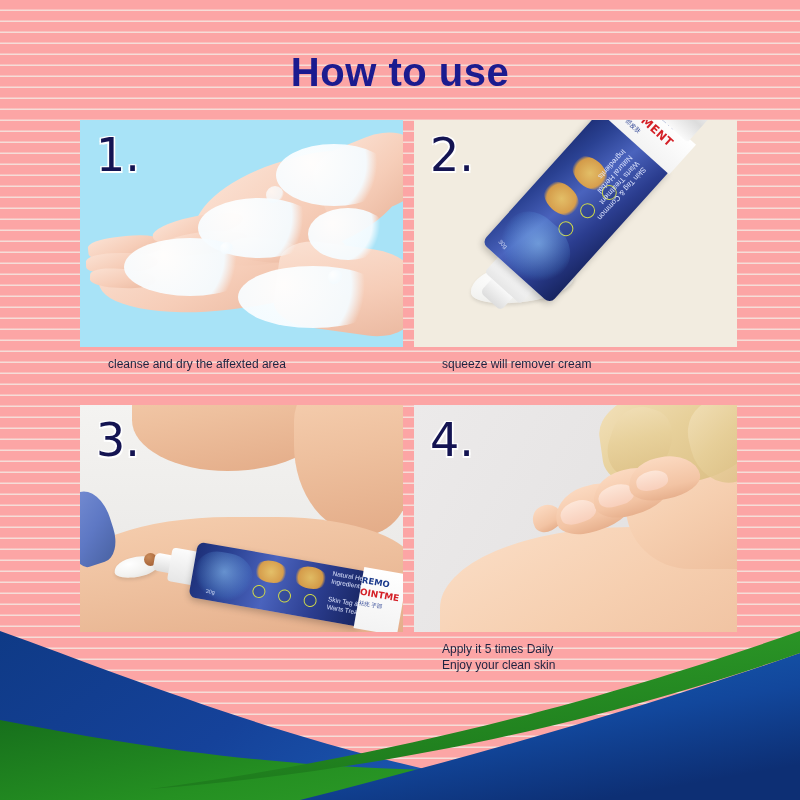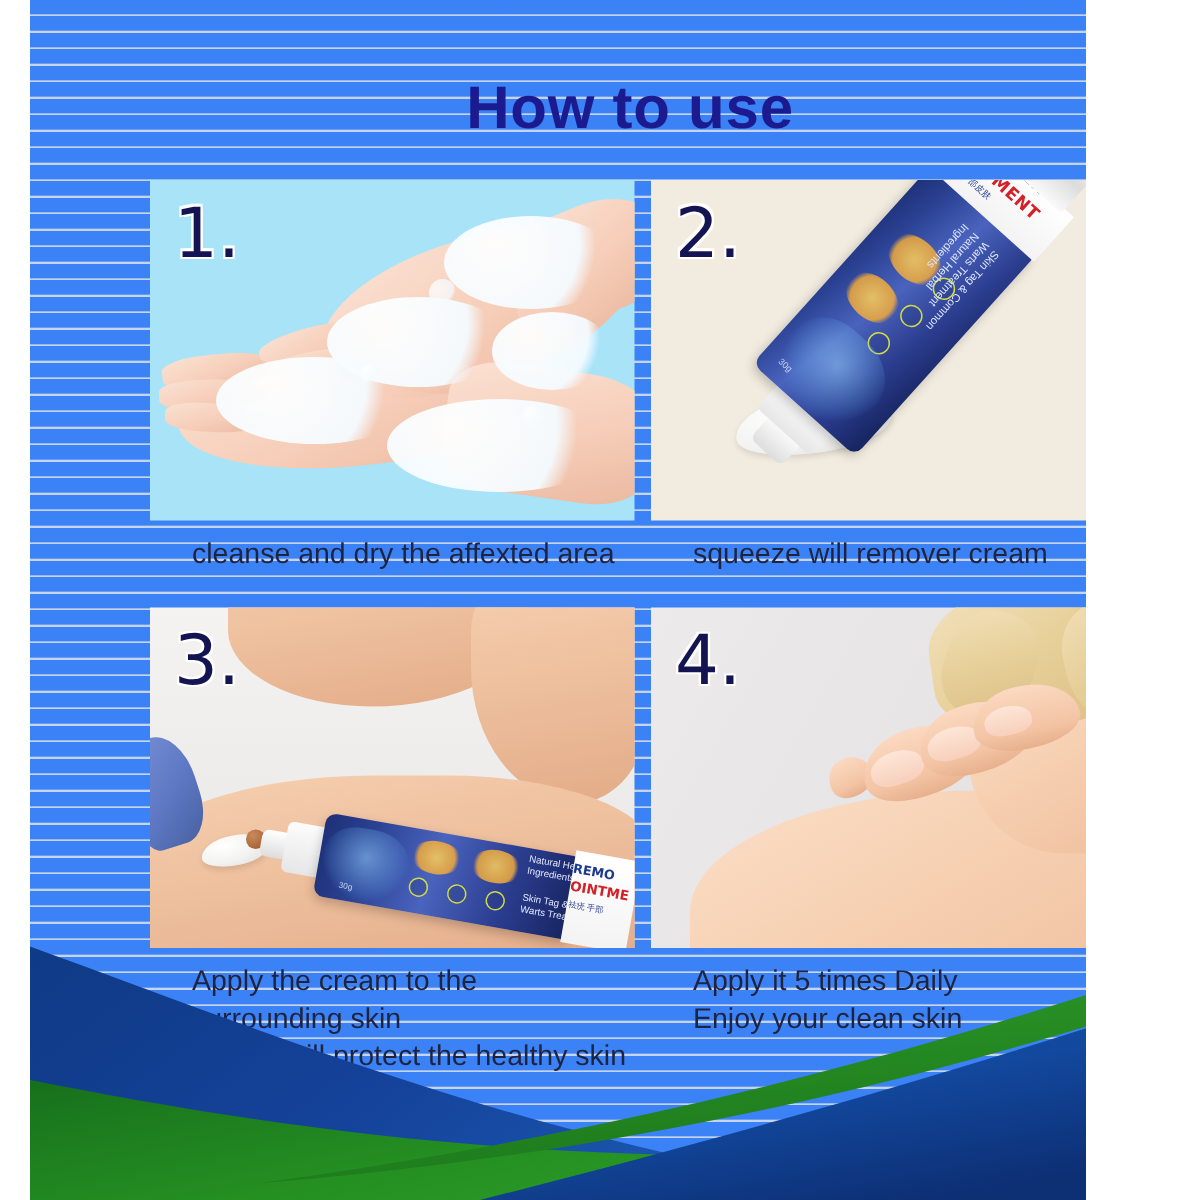--- a/index.html
+++ b/index.html
@@ -6,24 +6,23 @@
 
   html, body {
     width: 800px; height: 800px;
     overflow: hidden;
     background: #ffffff;
     font-family: "Liberation Sans", sans-serif;
   }
 
   #page {
     position: relative;
-    width: 704px; height: 800px;
-    background: #3b82f6;
+    width: 800px; height: 800px;
+    background: #fca5a5;
     overflow: hidden;
-    margin-left: 20px;
   }
 
   
   #texture {
     position: absolute; inset: 0;
     background-image: repeating-linear-gradient(
       to bottom,
       rgba(246,244,238,0) 0px,
       rgba(246,244,238,0) 9px,
       rgba(243,240,233,0.75) 10px,
@@ -72,21 +71,21 @@
        1.5px -1.5px 0 rgba(255,255,255,.9),
       -1.5px  1.5px 0 rgba(255,255,255,.9),
        1.5px  1.5px 0 rgba(255,255,255,.9);
     z-index: 9;
     font-family: "DejaVu Sans", sans-serif;
   }
 
   .caption {
     margin-top: 10px;
     padding-left: 28px;
-    font-size: 19px;
+    font-size: 12px;
     line-height: 1.32;
     color: #1e2340;
     font-family: "Liberation Sans", sans-serif;
     white-space: pre-line;
   }
 
   
   .bg-blue { background: #a8e3f7; }
   .hand {
     position: absolute;
@@ -309,22 +308,20 @@
           <div class="tube-txt" style="left:16px; top:44px; font-size:5.5px; color:#c8d2f0;">30g</div>
         </div>
         <div class="label-band" style="left:204px; top:0px; width:44px; height:62px;">
           <div style="position:absolute; left:0px; top:8px; font-size:8.5px;" class="brand-blue">REMO</div>
           <div style="position:absolute; left:0px; top:20px; font-size:9px;" class="brand-red">OINTME</div>
           <div style="position:absolute; left:1px; top:33px; font-size:5.5px; color:#2a4192;">祛疣 手部</div>
         </div>
       </div>
       <div class="step-num">3.</div>
     </div>
-    <div class="caption">Apply the cream to the surrounding skin
-Cream will protect the healthy skin</div>
   </div>
 
   <div class="step" id="step4">
     <div class="photo bg-grey4">
 
       <div class="skin4" style="left:26px; top:122px; width:330px; height:140px; border-radius:58% 34% 0 0;"></div>
       <div class="skin4" style="left:212px; top:40px; width:128px; height:124px; border-radius:40% 20% 0 50%;"></div>
 
       <div class="hair" style="left:186px; top:-18px; width:160px; height:96px; border-radius:40% 30% 50% 34%; transform:rotate(-8deg);"></div>
       <div class="hair" style="left:196px; top:2px; width:60px; height:72px; border-radius:46% 40% 50% 40%; transform:rotate(18deg); opacity:.85;"></div>

